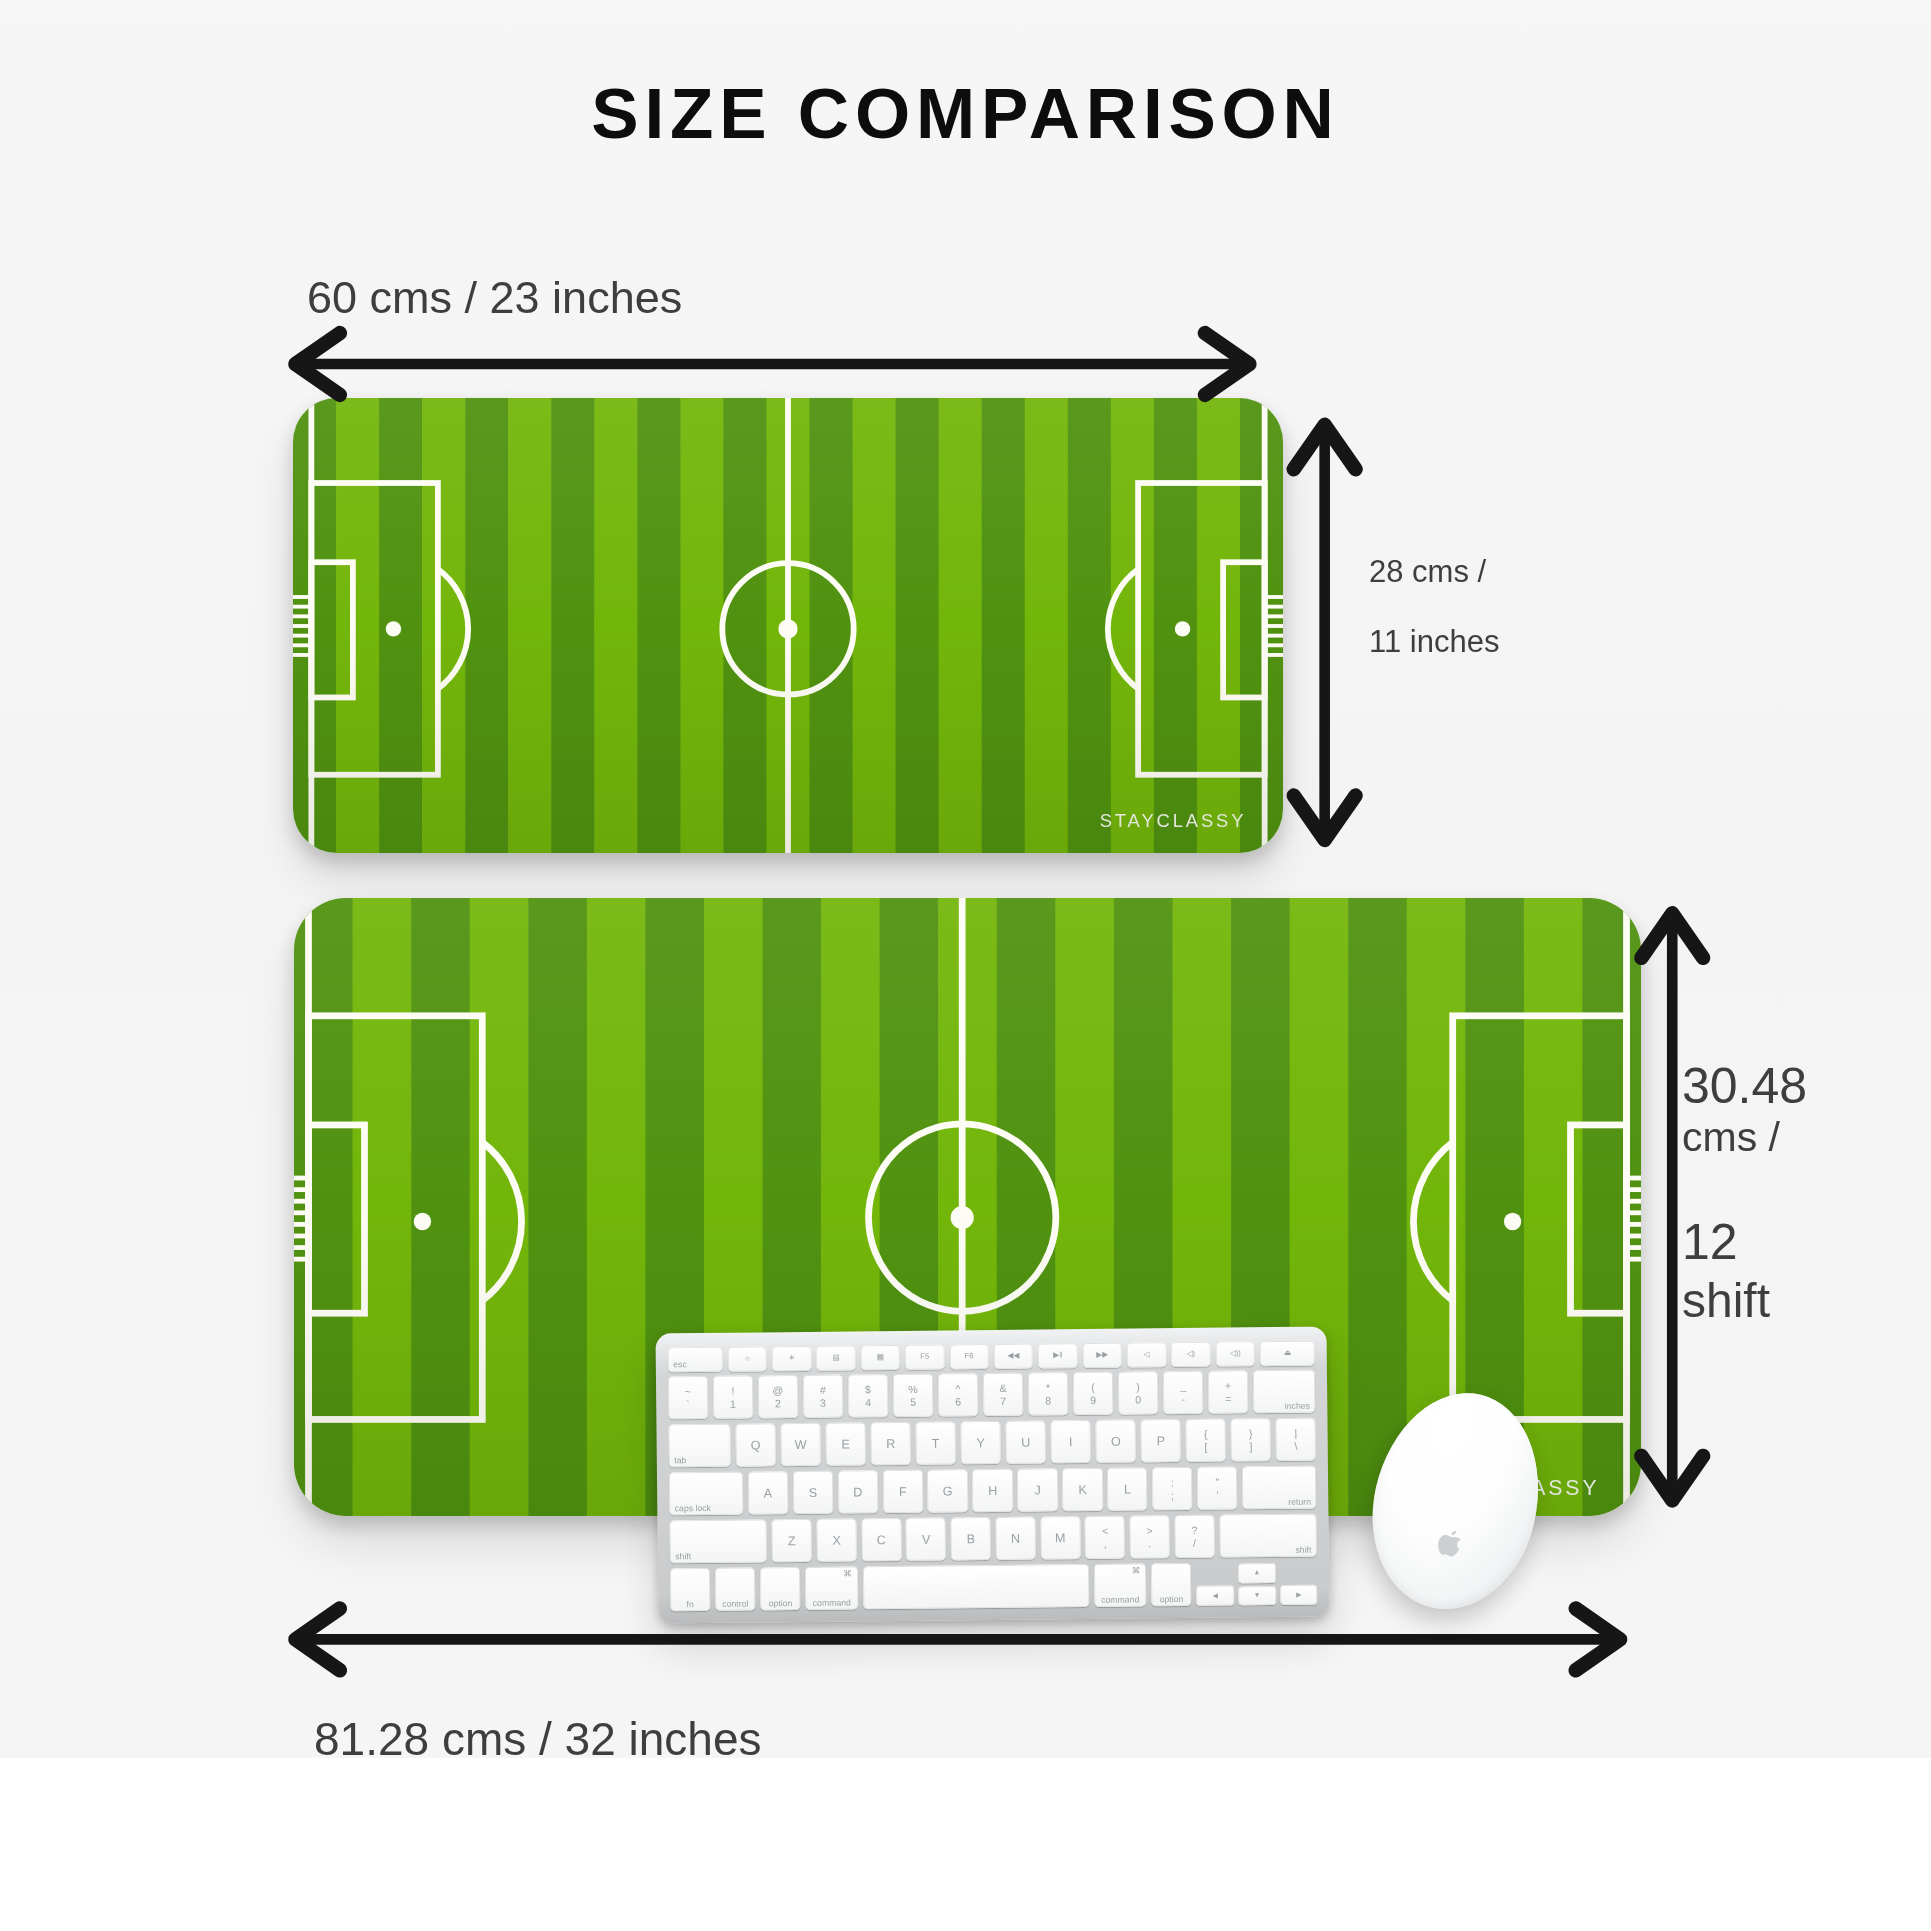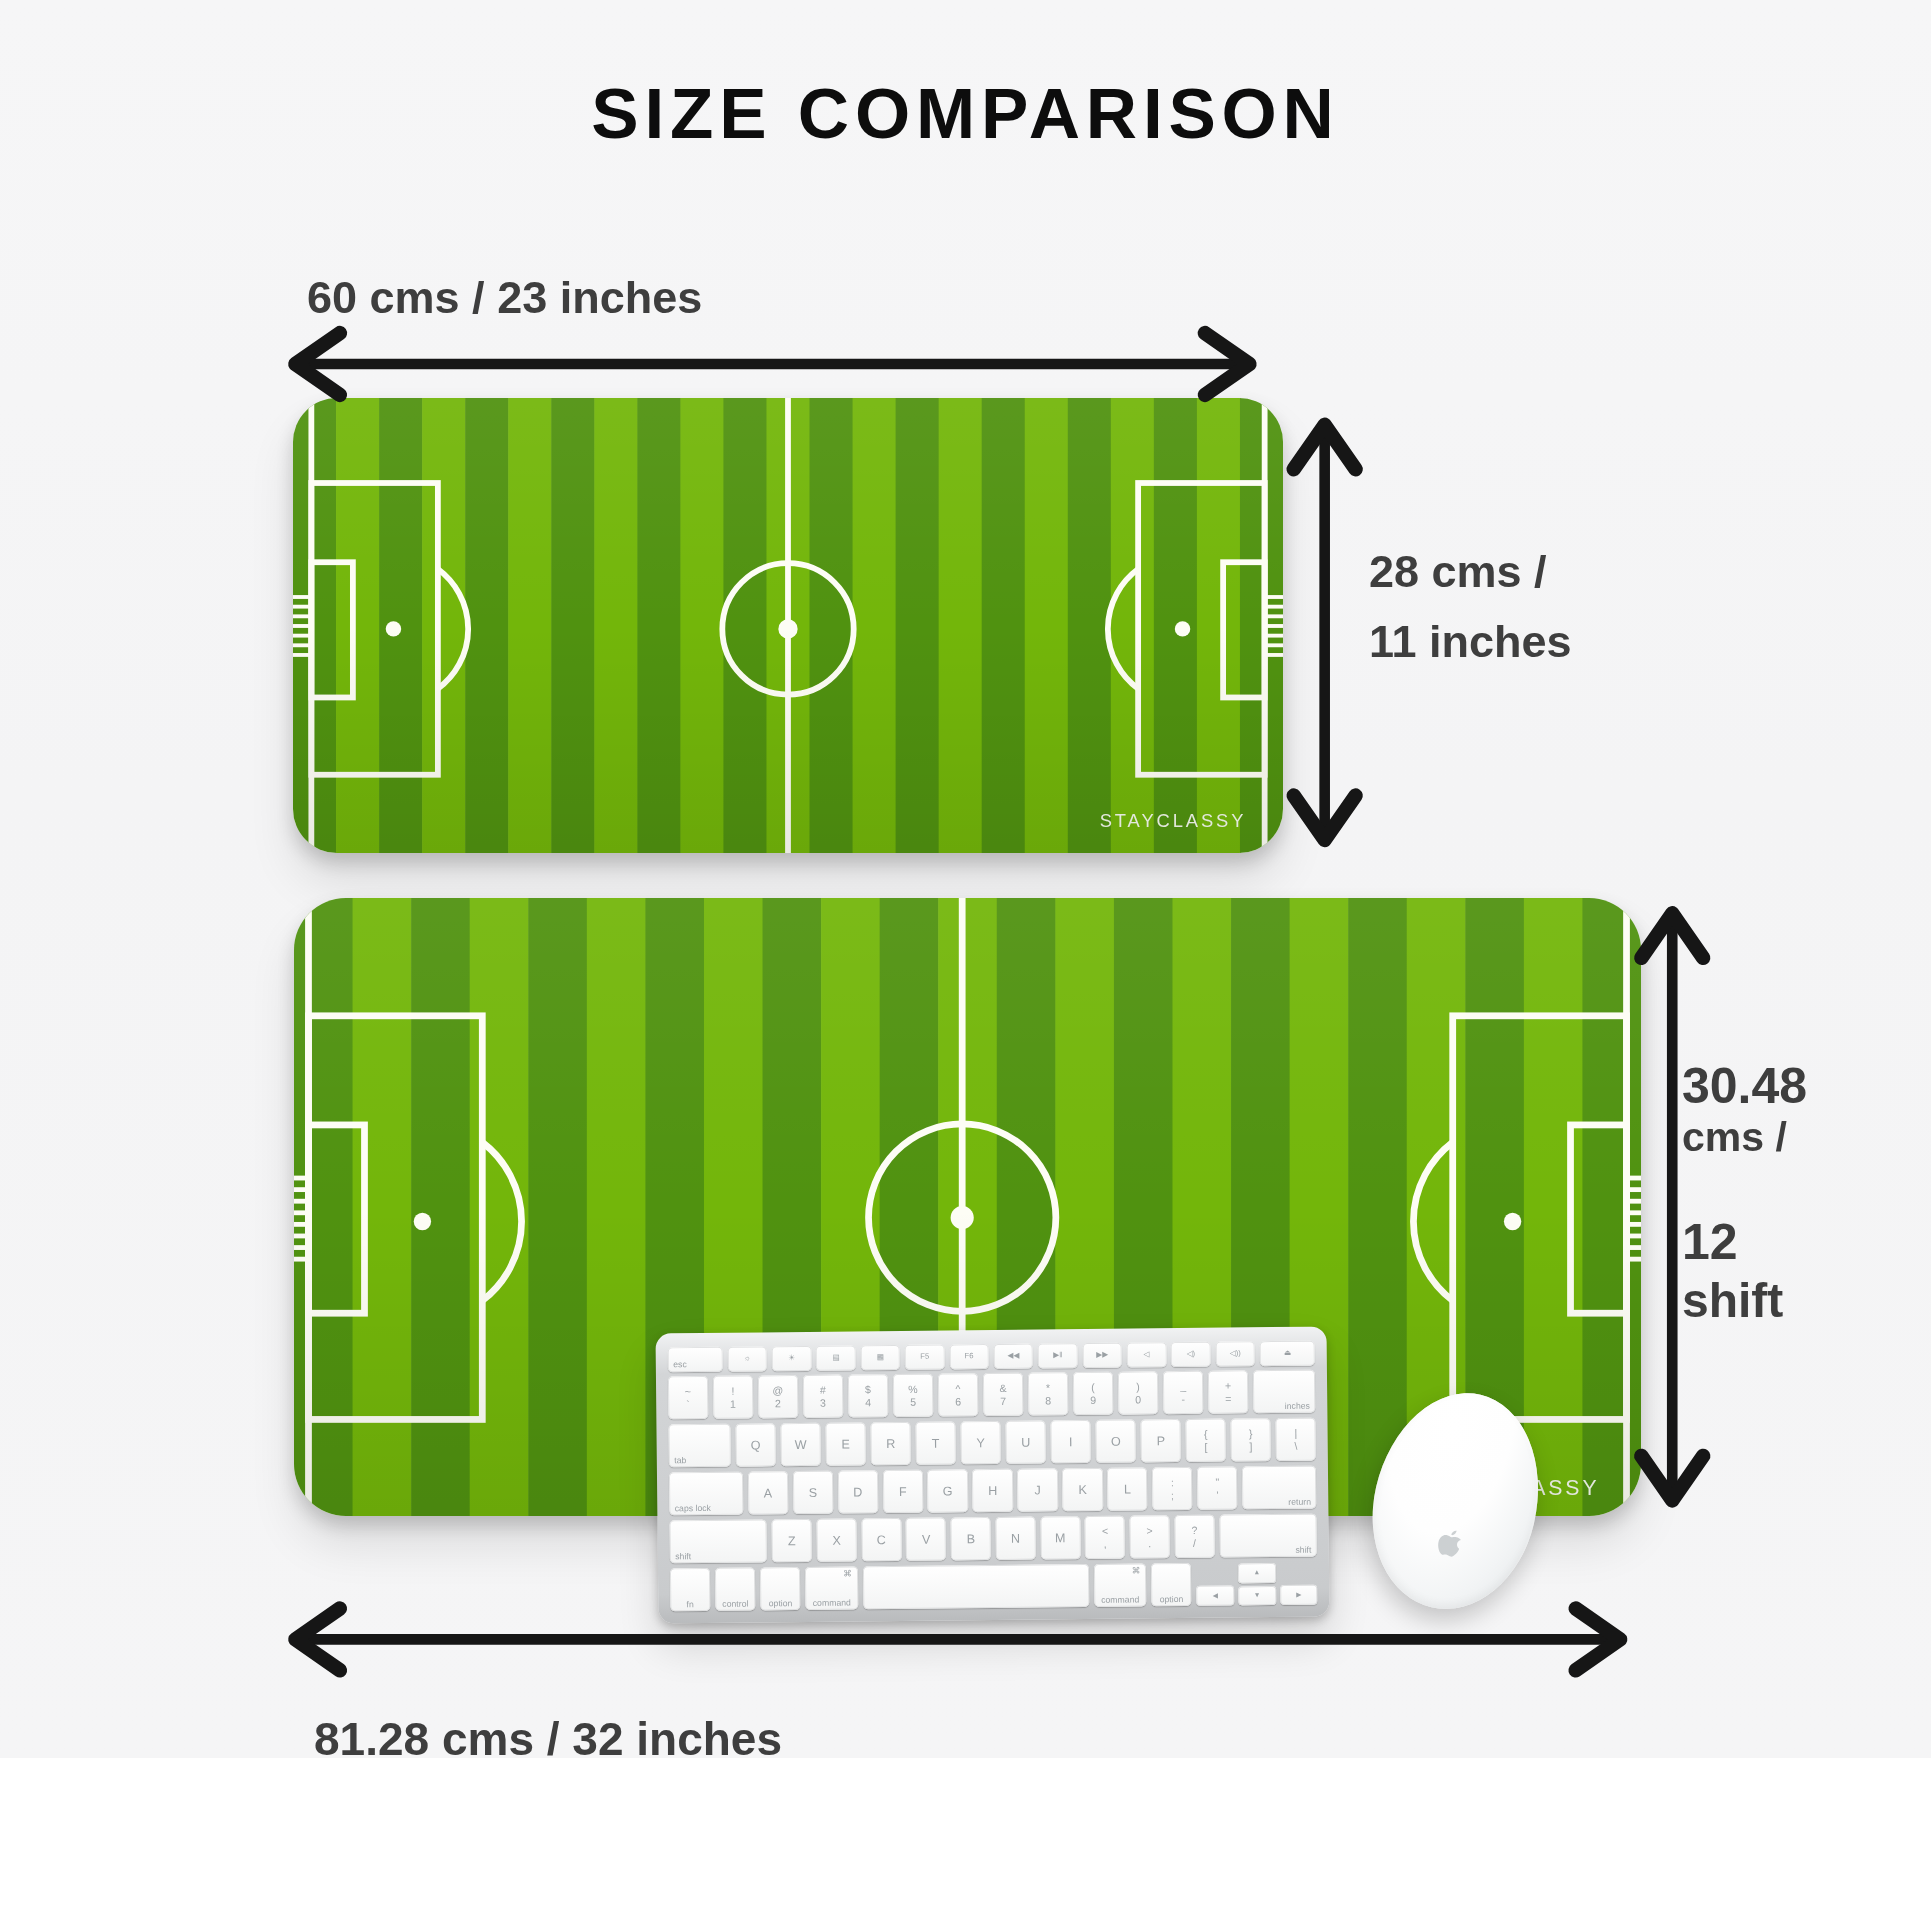--- a/index.html
+++ b/index.html
@@ -2,23 +2,23 @@
 <html style="--label: #3e3e3e; --arrow: #161616; --line: #fdfdf5;"><head>
 <meta charset="utf-8">
 <style>
   html,body{margin:0;padding:0;}
   body{width:1931px;height:1931px;font-family:"Liberation Sans",sans-serif;}
   .canvas{position:relative;width:1931px;height:1758px;overflow:hidden;
           background:linear-gradient(180deg,#f6f6f7 0%,#f2f2f3 45%,#f5f5f6 100%);}
   
   .title{position:absolute;top:73px;left:50%;transform:translateX(-50%);
          font-size:71px;font-weight:700;letter-spacing:5.8px;color:#0d0d0d;white-space:nowrap;}
-  .dim-label{position:absolute;color:var(--label);font-weight:700;white-space:nowrap;}
+  .dim-label{position:absolute;color:var(--label);font-weight:400;white-space:nowrap;}
   .top-w{left:307px;top:272px;font-size:45px;}
-  .right-s{left:1369px;top:537px;font-size:45px;line-height:70px;}
+  .right-s{left:1369px;top:537px;font-size:31px;line-height:70px;}
   .right-l{left:1682px;top:1058px;width:222px;text-align:left;}
   .right-l .l1{font-size:50px;line-height:56px;}
   .right-l .l2{font-size:41px;line-height:46px;}
   .right-l .l3{font-size:50px;line-height:56px;margin-top:54px;}
   .right-l .l4{font-size:48px;line-height:54px;margin-top:3.9px;}
   .bottom-w{left:314px;top:1684px;font-size:46px;margin-top:28px;}
   
   .mat{position:absolute;overflow:hidden;
        box-shadow:0 9.7px 17.4px rgba(0,0,0,.16),0 29px 46px rgba(0,0,0,.10);}
   .mat svg{position:absolute;inset:0;width:100%;height:100%;display:block;}

